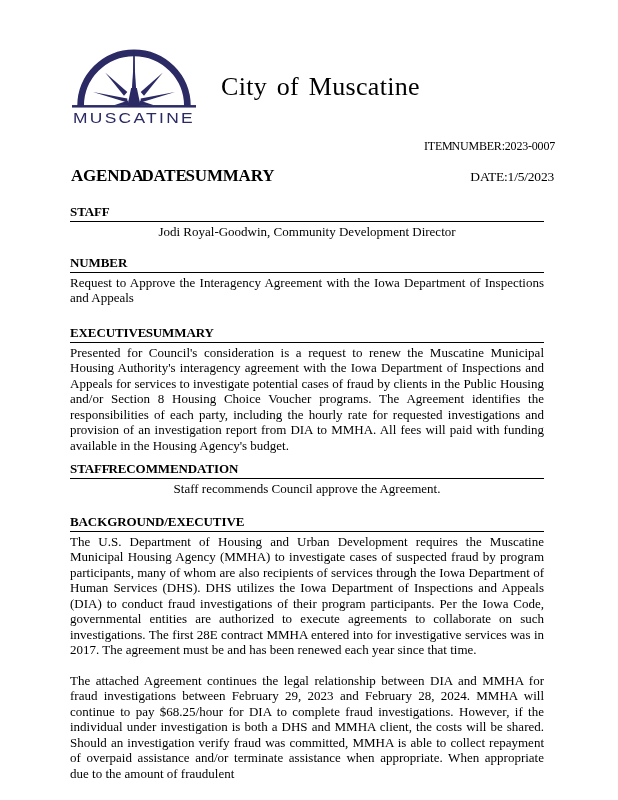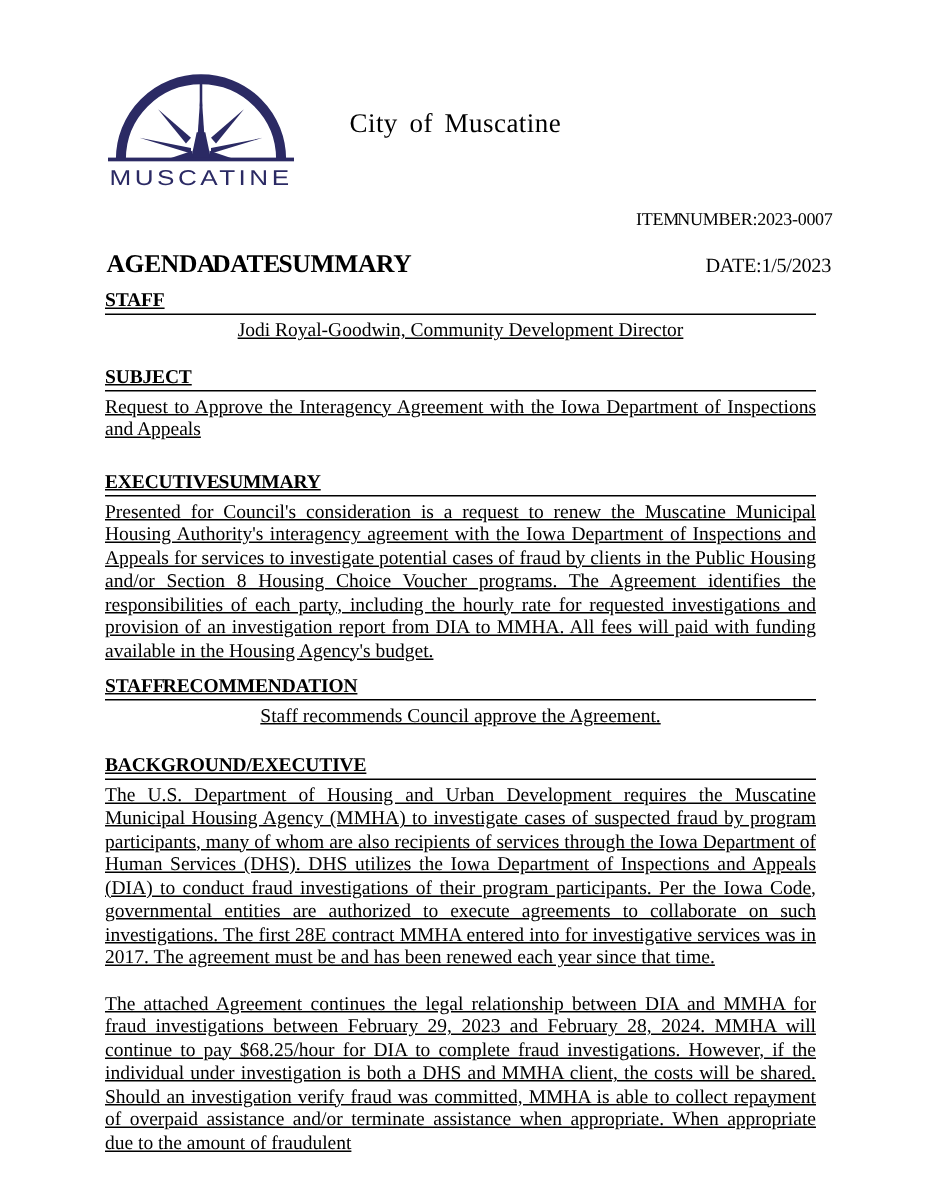--- a/index.html
+++ b/index.html
@@ -8,38 +8,38 @@
     width:618px; height:800px;
     margin:0 auto;
     background:#ffffff;
     font-family:"Liberation Serif", serif;
     color:#000;
     overflow:hidden;
   }
   
   .logo { position:absolute; left:72px; top:46px; width:124px; height:88px; }
   .org-title {
-    position:absolute; left:233px; top:72px;
-    font-size:18px; letter-spacing:0.3px; word-spacing:3px;
+    position:absolute; left:221px; top:72px;
+    font-size:26px; letter-spacing:0.3px; word-spacing:3px;
   }
   .item-number-line {
     position:absolute; top:139px; right:63px;
     font-size:12px; word-spacing:-0.32em; letter-spacing:-0.2px;
   }
   .doc-title {
     position:absolute; left:71px; top:166px;
     font-size:17px; font-weight:bold;
     word-spacing:-0.3em; letter-spacing:-0.2px;
   }
   .date-line {
     position:absolute; top:169px; right:64px;
     font-size:13.5px; word-spacing:-0.32em; letter-spacing:-0.2px;
   }
   
-  .content { position:absolute; left:70px; top:192px; width:474px;text-decoration:underline; }
+  .content { position:absolute; left:70px; top:204px; width:474px; }
   .section { margin:0 0 15px 0; }
   .section-heading {
     font-size:13px; font-weight:bold;
     word-spacing:-0.3em; letter-spacing:-0.1px;
     border-bottom:1.6px solid #000;
     padding-bottom:1px;
     line-height:16px;
   }
   .section-body {
     font-size:13px; line-height:15.5px;
@@ -98,21 +98,21 @@
   </div>
 
   <div class="content">
 
     <div class="section sec-staff">
       <div class="section-heading">STAFF</div>
       <div class="section-body">Jodi Royal-Goodwin, Community Development Director</div>
     </div>
 
     <div class="section sec-subject">
-      <div class="section-heading">SUBJECT</div>
+      <div class="section-heading">NUMBER</div>
       <div class="section-body">Request to Approve the Interagency Agreement with the Iowa Department of Inspections and Appeals</div>
     </div>
 
     <div class="section sec-exec">
       <div class="section-heading">EXECUTIVE SUMMARY</div>
       <div class="section-body">Presented for Council's consideration is a request to renew the Muscatine Municipal Housing Authority's interagency agreement with the Iowa Department of Inspections and Appeals for services to investigate potential cases of fraud by clients in the Public Housing and/or Section 8 Housing Choice Voucher programs. The Agreement identifies the responsibilities of each party, including the hourly rate for requested investigations and provision of an investigation report from DIA to MMHA. All fees will paid with funding available in the Housing Agency's budget.</div>
     </div>
 
     <div class="section sec-staffrec">
       <div class="section-heading">STAFF RECOMMENDATION</div>

